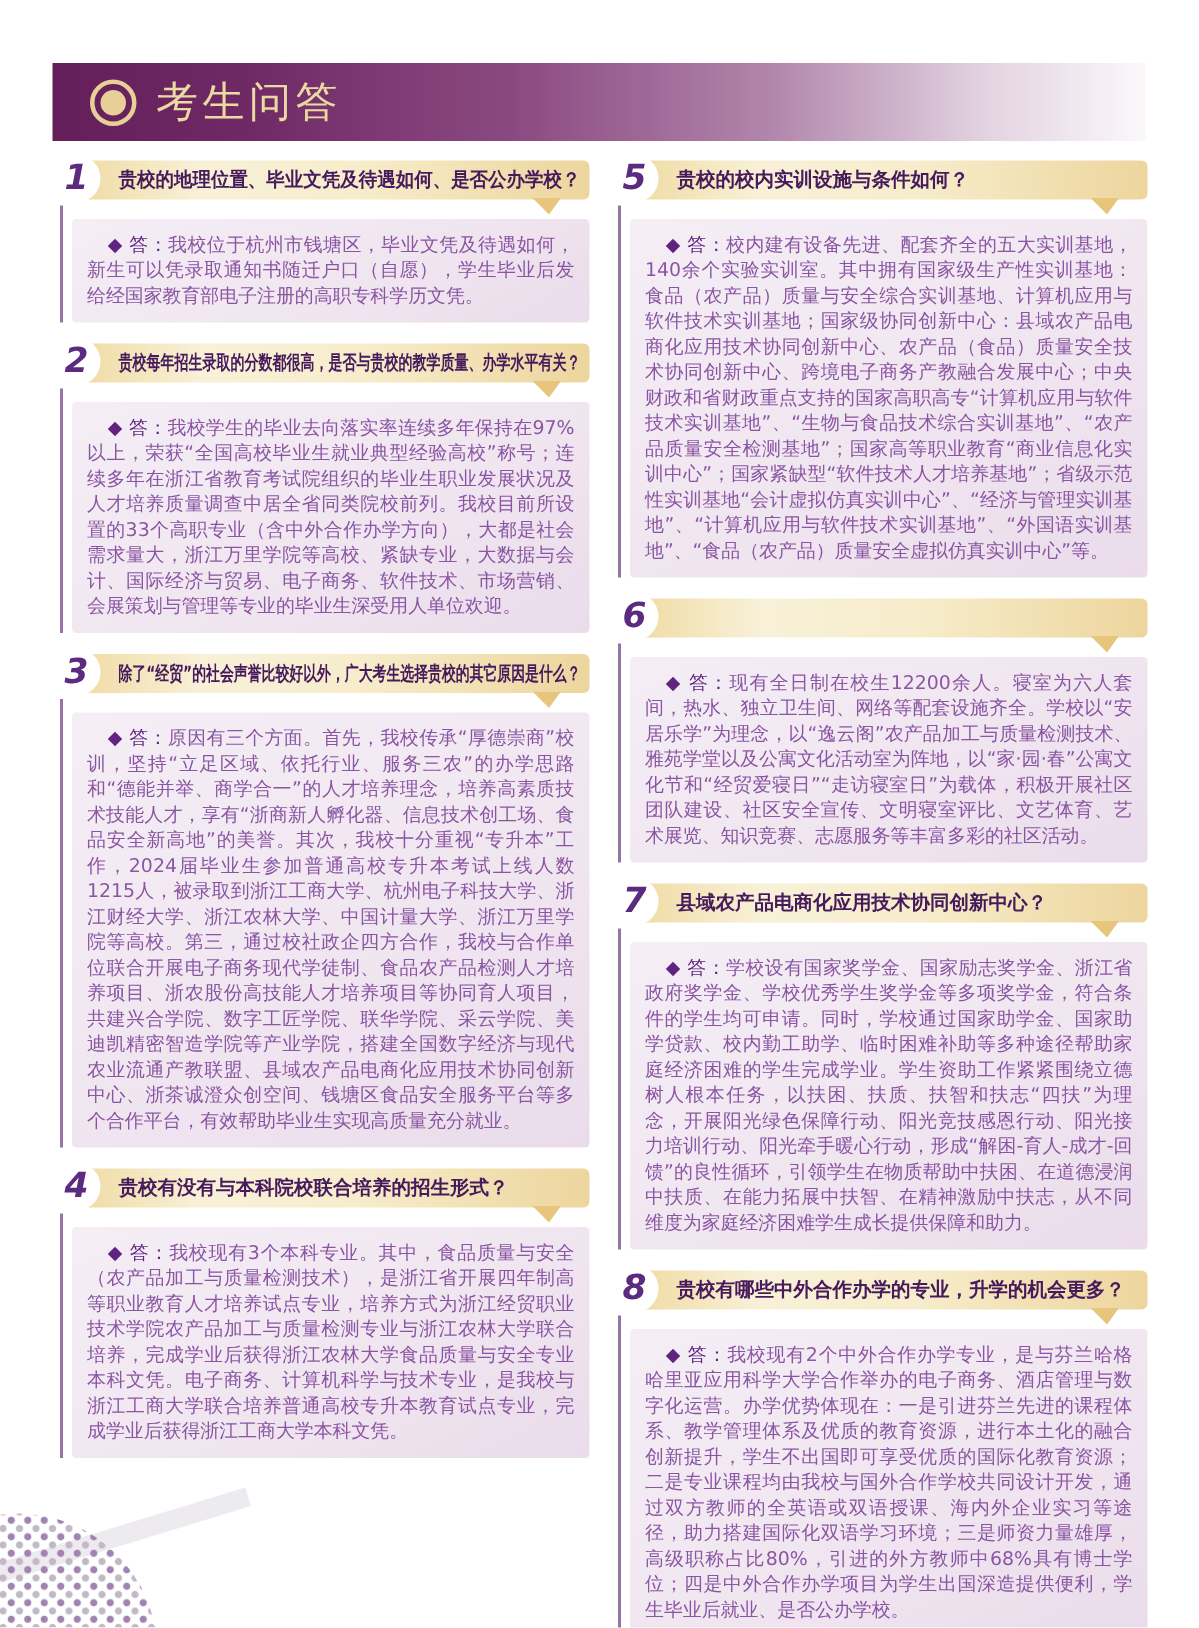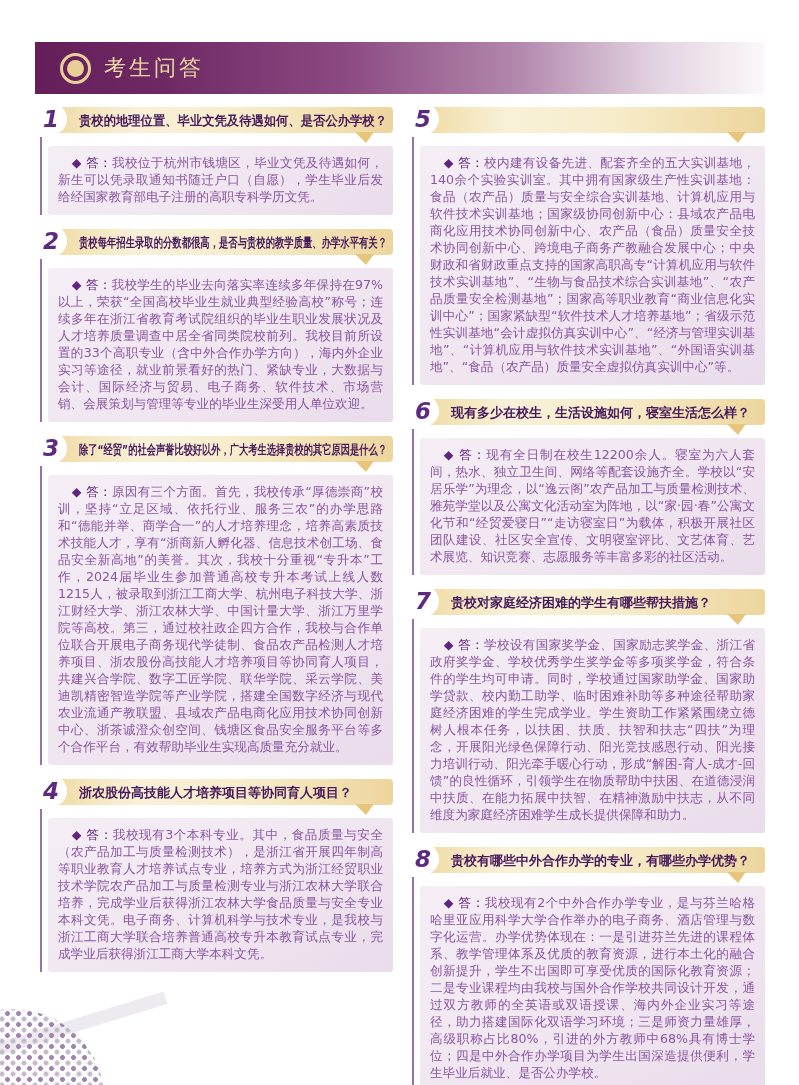--- a/index.html
+++ b/index.html
@@ -18,21 +18,21 @@
     background: linear-gradient(90deg, #641F5B 0%, #6F2A66 18%, #8B4981 42%, #B287AC 66%, #E2D2E0 85%, #FBF8FB 100%);
     display: flex; align-items: center;
   }
   .banner-icon {
     width: 31px; height: 31px; border: 3px solid #E8CF97; border-radius: 50%;
     margin: 0 13px 0 25px; display: flex; align-items: center; justify-content: center;
     flex: 0 0 auto;
   }
   .banner-icon-dot { width: 17px; height: 17px; background: #E8CF97; border-radius: 50%; }
   .banner-title {
-    font-size: 22px; color: #EBD8A2; font-weight: 500; letter-spacing: 3px;
+    font-size: 28px; color: #EBD8A2; font-weight: 500; letter-spacing: 3px;
     white-space: nowrap;
   }
 
   
   .cols {
     position: absolute; left: 35px; top: 106px; width: 730px;
     display: flex; gap: 14px;
   }
   .col { flex: 1; min-width: 0; }
 
@@ -124,21 +124,21 @@
     <div class="qa">
       <div class="q-head">
         <div class="q-strip"></div>
         <div class="q-tail"></div>
         <div class="q-num">2</div>
         <div class="q-title" style="transform: scaleX(0.717949);">贵校每年招生录取的分数都很高，是否与贵校的教学质量、办学水平有关？</div>
       </div>
       <div class="q-body">
         <div class="q-line"></div>
         <div class="a-box">
-          <p class="a-text"><span class="a-prefix">◆ 答：</span><span>我校学生的毕业去向落实率连续多年保持在97%以上，荣获“全国高校毕业生就业典型经验高校”称号；连续多年在浙江省教育考试院组织的毕业生职业发展状况及人才培养质量调查中居全省同类院校前列。我校目前所设置的33个高职专业（含中外合作办学方向），海内外企业实习等途径，就业前景看好的热门、紧缺专业，大数据与会计、国际经济与贸易、电子商务、软件技术、市场营销、会展策划与管理等专业的毕业生深受用人单位欢迎。</span></p>
+          <p class="a-text"><span class="a-prefix">◆ 答：</span><span>我校学生的毕业去向落实率连续多年保持在97%以上，荣获“全国高校毕业生就业典型经验高校”称号；连续多年在浙江省教育考试院组织的毕业生职业发展状况及人才培养质量调查中居全省同类院校前列。我校目前所设置的33个高职专业（含中外合作办学方向），大都是社会需求量大，浙江万里学院等高校、紧缺专业，大数据与会计、国际经济与贸易、电子商务、软件技术、市场营销、会展策划与管理等专业的毕业生深受用人单位欢迎。</span></p>
         </div>
       </div>
     </div>
 
     <div class="qa">
       <div class="q-head">
         <div class="q-strip"></div>
         <div class="q-tail"></div>
         <div class="q-num">3</div>
         <div class="q-title" style="transform: scaleX(0.711316);">除了“经贸”的社会声誉比较好以外，广大考生选择贵校的其它原因是什么？</div>
@@ -149,83 +149,83 @@
           <p class="a-text"><span class="a-prefix">◆ 答：</span><span>原因有三个方面。首先，我校传承“厚德崇商”校训，坚持“立足区域、依托行业、服务三农”的办学思路和“德能并举、商学合一”的人才培养理念，培养高素质技术技能人才，享有“浙商新人孵化器、信息技术创工场、食品安全新高地”的美誉。其次，我校十分重视“专升本”工作，2024届毕业生参加普通高校专升本考试上线人数1215人，被录取到浙江工商大学、杭州电子科技大学、浙江财经大学、浙江农林大学、中国计量大学、浙江万里学院等高校。第三，通过校社政企四方合作，我校与合作单位联合开展电子商务现代学徒制、食品农产品检测人才培养项目、浙农股份高技能人才培养项目等协同育人项目，共建兴合学院、数字工匠学院、联华学院、采云学院、美迪凯精密智造学院等产业学院，搭建全国数字经济与现代农业流通产教联盟、县域农产品电商化应用技术协同创新中心、浙茶诚澄众创空间、钱塘区食品安全服务平台等多个合作平台，有效帮助毕业生实现高质量充分就业。</span></p>
         </div>
       </div>
     </div>
 
     <div class="qa">
       <div class="q-head">
         <div class="q-strip"></div>
         <div class="q-tail"></div>
         <div class="q-num">4</div>
-        <div class="q-title">浙农股份高技能人才培养项目等协同育人项目？</div>
+        <div class="q-title">贵校有没有与本科院校联合培养的招生形式？</div>
       </div>
       <div class="q-body">
         <div class="q-line"></div>
         <div class="a-box">
           <p class="a-text"><span class="a-prefix">◆ 答：</span><span>我校现有3个本科专业。其中，食品质量与安全（农产品加工与质量检测技术），是浙江省开展四年制高等职业教育人才培养试点专业，培养方式为浙江经贸职业技术学院农产品加工与质量检测专业与浙江农林大学联合培养，完成学业后获得浙江农林大学食品质量与安全专业本科文凭。电子商务、计算机科学与技术专业，是我校与浙江工商大学联合培养普通高校专升本教育试点专业，完成学业后获得浙江工商大学本科文凭。</span></p>
         </div>
       </div>
     </div>
 
   </div>
   <div class="col">
 
     <div class="qa">
       <div class="q-head">
         <div class="q-strip"></div>
         <div class="q-tail"></div>
         <div class="q-num">5</div>
+        <div class="q-title">贵校的校内实训设施与条件如何？</div>
       </div>
       <div class="q-body">
         <div class="q-line"></div>
         <div class="a-box">
           <p class="a-text"><span class="a-prefix">◆ 答：</span><span>校内建有设备先进、配套齐全的五大实训基地，140余个实验实训室。其中拥有国家级生产性实训基地：食品（农产品）质量与安全综合实训基地、计算机应用与软件技术实训基地；国家级协同创新中心：县域农产品电商化应用技术协同创新中心、农产品（食品）质量安全技术协同创新中心、跨境电子商务产教融合发展中心；中央财政和省财政重点支持的国家高职高专“计算机应用与软件技术实训基地”、“生物与食品技术综合实训基地”、“农产品质量安全检测基地”；国家高等职业教育“商业信息化实训中心”；国家紧缺型“软件技术人才培养基地”；省级示范性实训基地“会计虚拟仿真实训中心”、“经济与管理实训基地”、“计算机应用与软件技术实训基地”、“外国语实训基地”、“食品（农产品）质量安全虚拟仿真实训中心”等。</span></p>
         </div>
       </div>
     </div>
 
     <div class="qa">
       <div class="q-head">
         <div class="q-strip"></div>
         <div class="q-tail"></div>
         <div class="q-num">6</div>
-        <div class="q-title">现有多少在校生，生活设施如何，寝室生活怎么样？</div>
       </div>
       <div class="q-body">
         <div class="q-line"></div>
         <div class="a-box">
           <p class="a-text"><span class="a-prefix">◆ 答：</span><span>现有全日制在校生12200余人。寝室为六人套间，热水、独立卫生间、网络等配套设施齐全。学校以“安居乐学”为理念，以“逸云阁”农产品加工与质量检测技术、雅苑学堂以及公寓文化活动室为阵地，以“家·园·春”公寓文化节和“经贸爱寝日”“走访寝室日”为载体，积极开展社区团队建设、社区安全宣传、文明寝室评比、文艺体育、艺术展览、知识竞赛、志愿服务等丰富多彩的社区活动。</span></p>
         </div>
       </div>
     </div>
 
     <div class="qa">
       <div class="q-head">
         <div class="q-strip"></div>
         <div class="q-tail"></div>
         <div class="q-num">7</div>
-        <div class="q-title">贵校对家庭经济困难的学生有哪些帮扶措施？</div>
+        <div class="q-title">县域农产品电商化应用技术协同创新中心？</div>
       </div>
       <div class="q-body">
         <div class="q-line"></div>
         <div class="a-box">
           <p class="a-text"><span class="a-prefix">◆ 答：</span><span>学校设有国家奖学金、国家励志奖学金、浙江省政府奖学金、学校优秀学生奖学金等多项奖学金，符合条件的学生均可申请。同时，学校通过国家助学金、国家助学贷款、校内勤工助学、临时困难补助等多种途径帮助家庭经济困难的学生完成学业。学生资助工作紧紧围绕立德树人根本任务，以扶困、扶质、扶智和扶志“四扶”为理念，开展阳光绿色保障行动、阳光竞技感恩行动、阳光接力培训行动、阳光牵手暖心行动，形成“解困-育人-成才-回馈”的良性循环，引领学生在物质帮助中扶困、在道德浸润中扶质、在能力拓展中扶智、在精神激励中扶志，从不同维度为家庭经济困难学生成长提供保障和助力。</span></p>
         </div>
       </div>
     </div>
 
     <div class="qa">
       <div class="q-head">
         <div class="q-strip"></div>
         <div class="q-tail"></div>
         <div class="q-num">8</div>
-        <div class="q-title">贵校有哪些中外合作办学的专业，有哪些办学优势？</div>
+        <div class="q-title">贵校有哪些中外合作办学的专业，升学的机会更多？</div>
       </div>
       <div class="q-body">
         <div class="q-line"></div>
         <div class="a-box">
           <p class="a-text"><span class="a-prefix">◆ 答：</span><span>我校现有2个中外合作办学专业，是与芬兰哈格哈里亚应用科学大学合作举办的电子商务、酒店管理与数字化运营。办学优势体现在：一是引进芬兰先进的课程体系、教学管理体系及优质的教育资源，进行本土化的融合创新提升，学生不出国即可享受优质的国际化教育资源；二是专业课程均由我校与国外合作学校共同设计开发，通过双方教师的全英语或双语授课、海内外企业实习等途径，助力搭建国际化双语学习环境；三是师资力量雄厚，高级职称占比80%，引进的外方教师中68%具有博士学位；四是中外合作办学项目为学生出国深造提供便利，学生毕业后就业、是否公办学校。</span></p>
         </div>
       </div>
     </div>
 
   </div>

